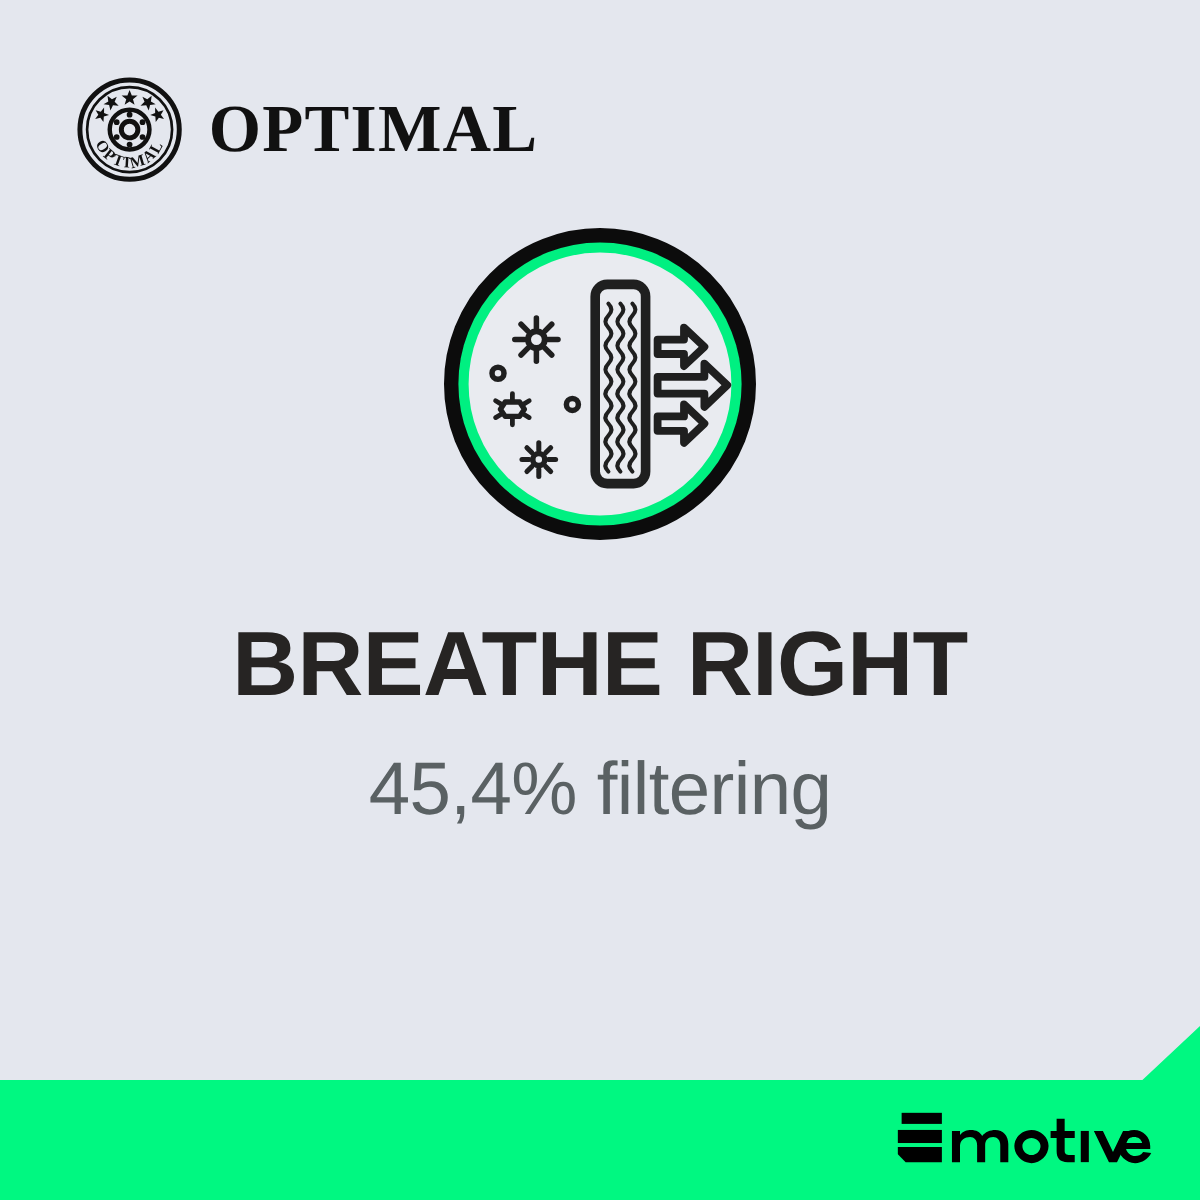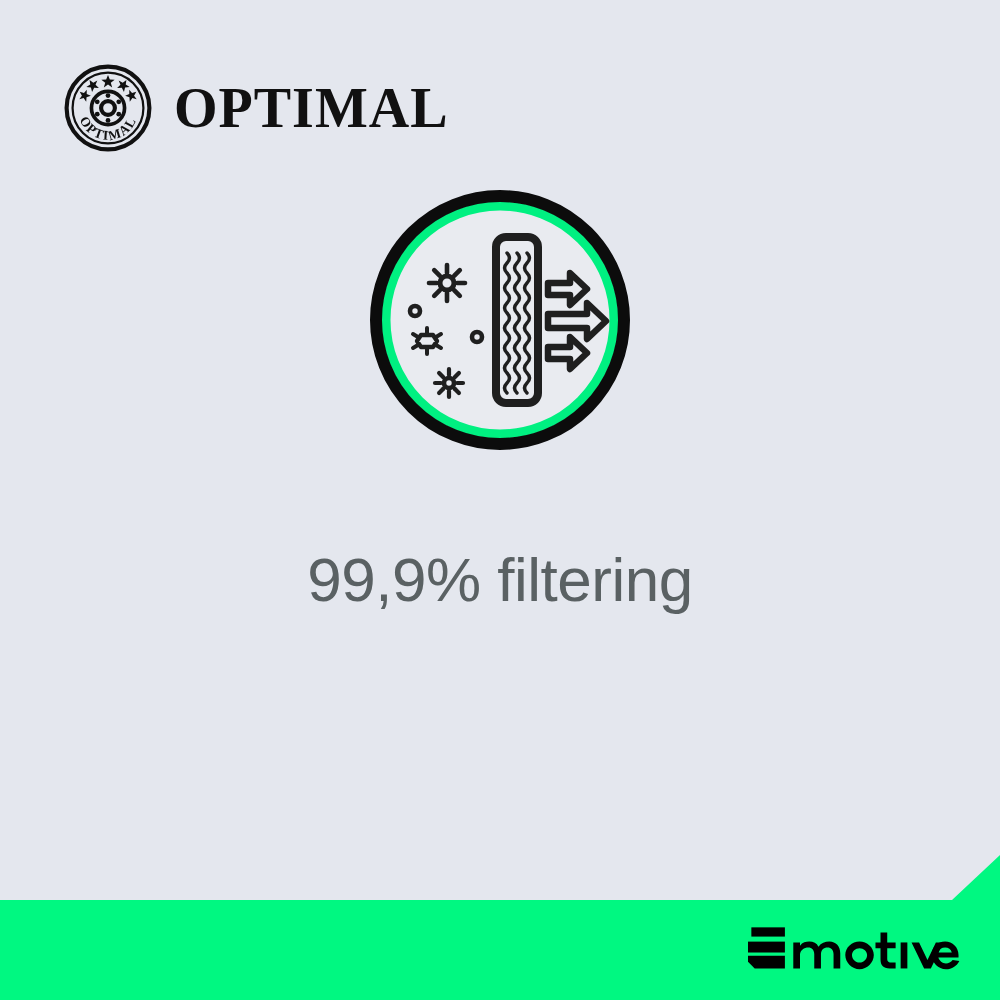--- a/index.html
+++ b/index.html
@@ -240,22 +240,23 @@
         <path d="M183,98 L205,98 L205,88 L222,104 L205,120 L205,110 L183,110 Z"></path>
 
         <path d="M183,129 L222,129 L222,118 L241,136 L222,154 L222,143 L183,143 Z"></path>
 
         <path d="M183,162 L205,162 L205,152 L222,168 L205,184 L205,174 L183,174 Z"></path>
       </g>
     </svg>
   </div>
 
   <div class="text-block">
+    <h1 class="headline">BREATHE RIGHT</h1>
     <p class="subheadline">
-      <span class="sub-line">99,9% filtering</span>
+      <span class="sub-line">45,4% filtering</span>
     </p>
   </div>
 
   <div class="footer-band">
     <svg class="footer-shape" viewBox="0 0 1000 145" preserveAspectRatio="none">
       <polygon points="0,45 952,45 1000,0 1000,145 0,145" fill="#00f881"></polygon>
     </svg>
 
     <svg class="footer-logo" viewBox="0 0 260 62">
       <g fill="#000000">

